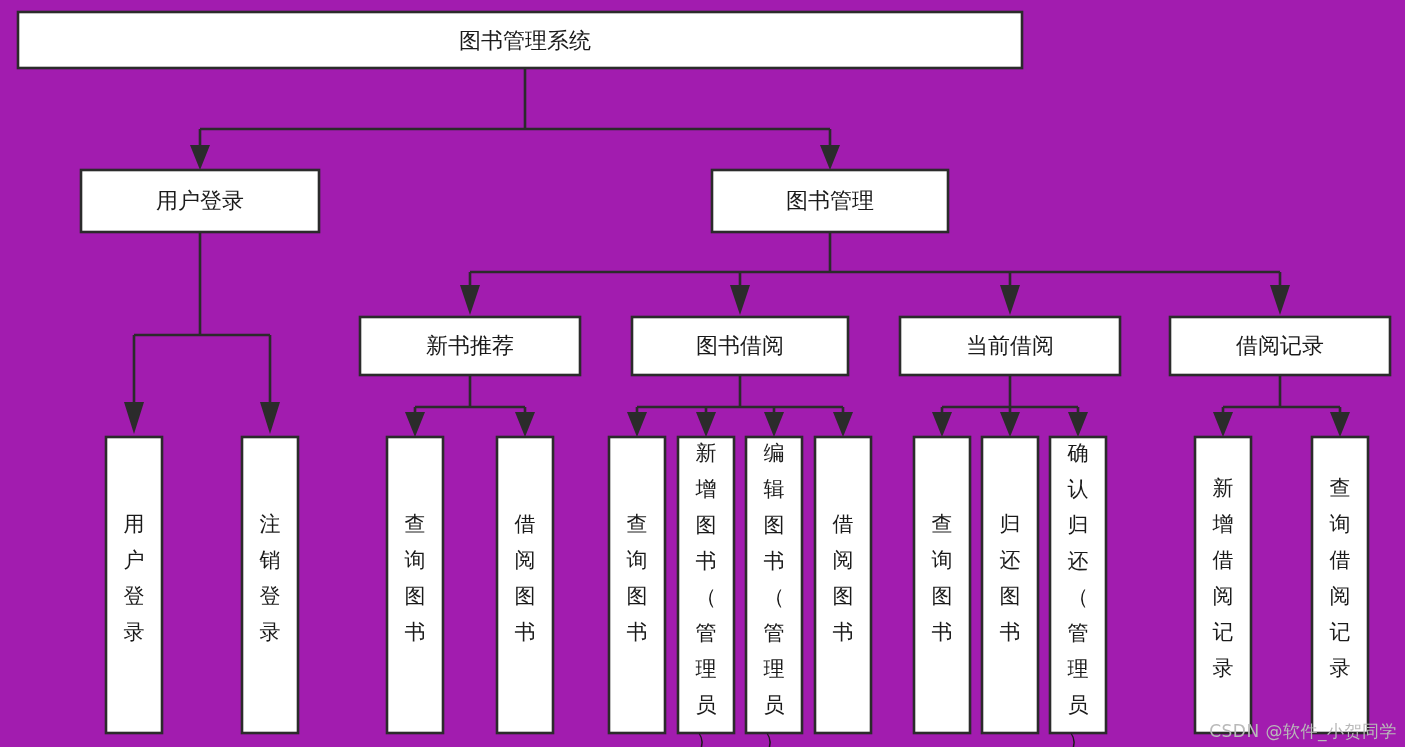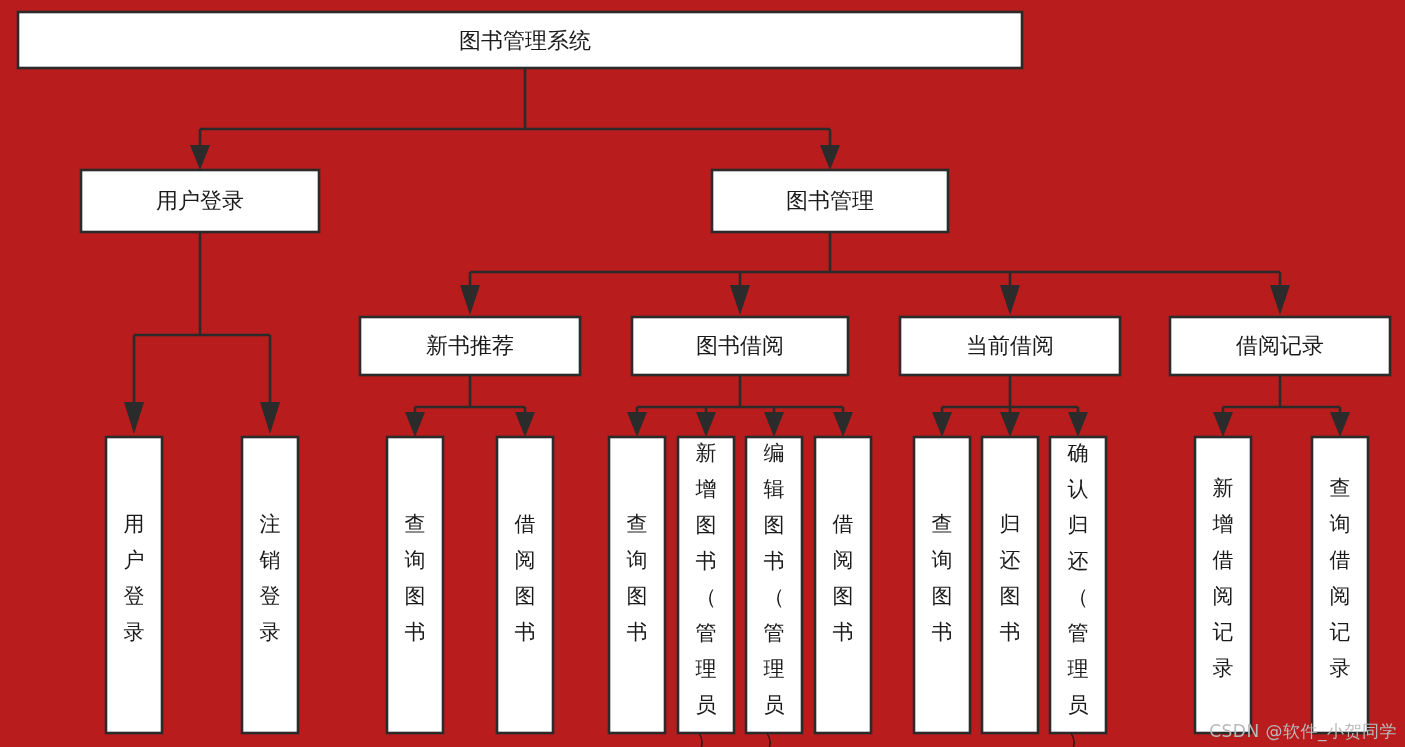--- a/index.html
+++ b/index.html
@@ -10,21 +10,21 @@
   body {
     width: 1405px;
     height: 747px;
     font-family: "DejaVu Sans", "Liberation Sans", sans-serif;
     overflow: hidden;
   }
   #diagram-root {
     position: relative;
     width: 1405px;
     height: 747px;
-    background: #b91c1c;
+    background: #a21caf;
   }
   svg#diagram-svg {
     position: absolute;
     left: 0;
     top: 0;
     width: 1405px;
     height: 747px;
     display: block;
   }
   .node-box {

